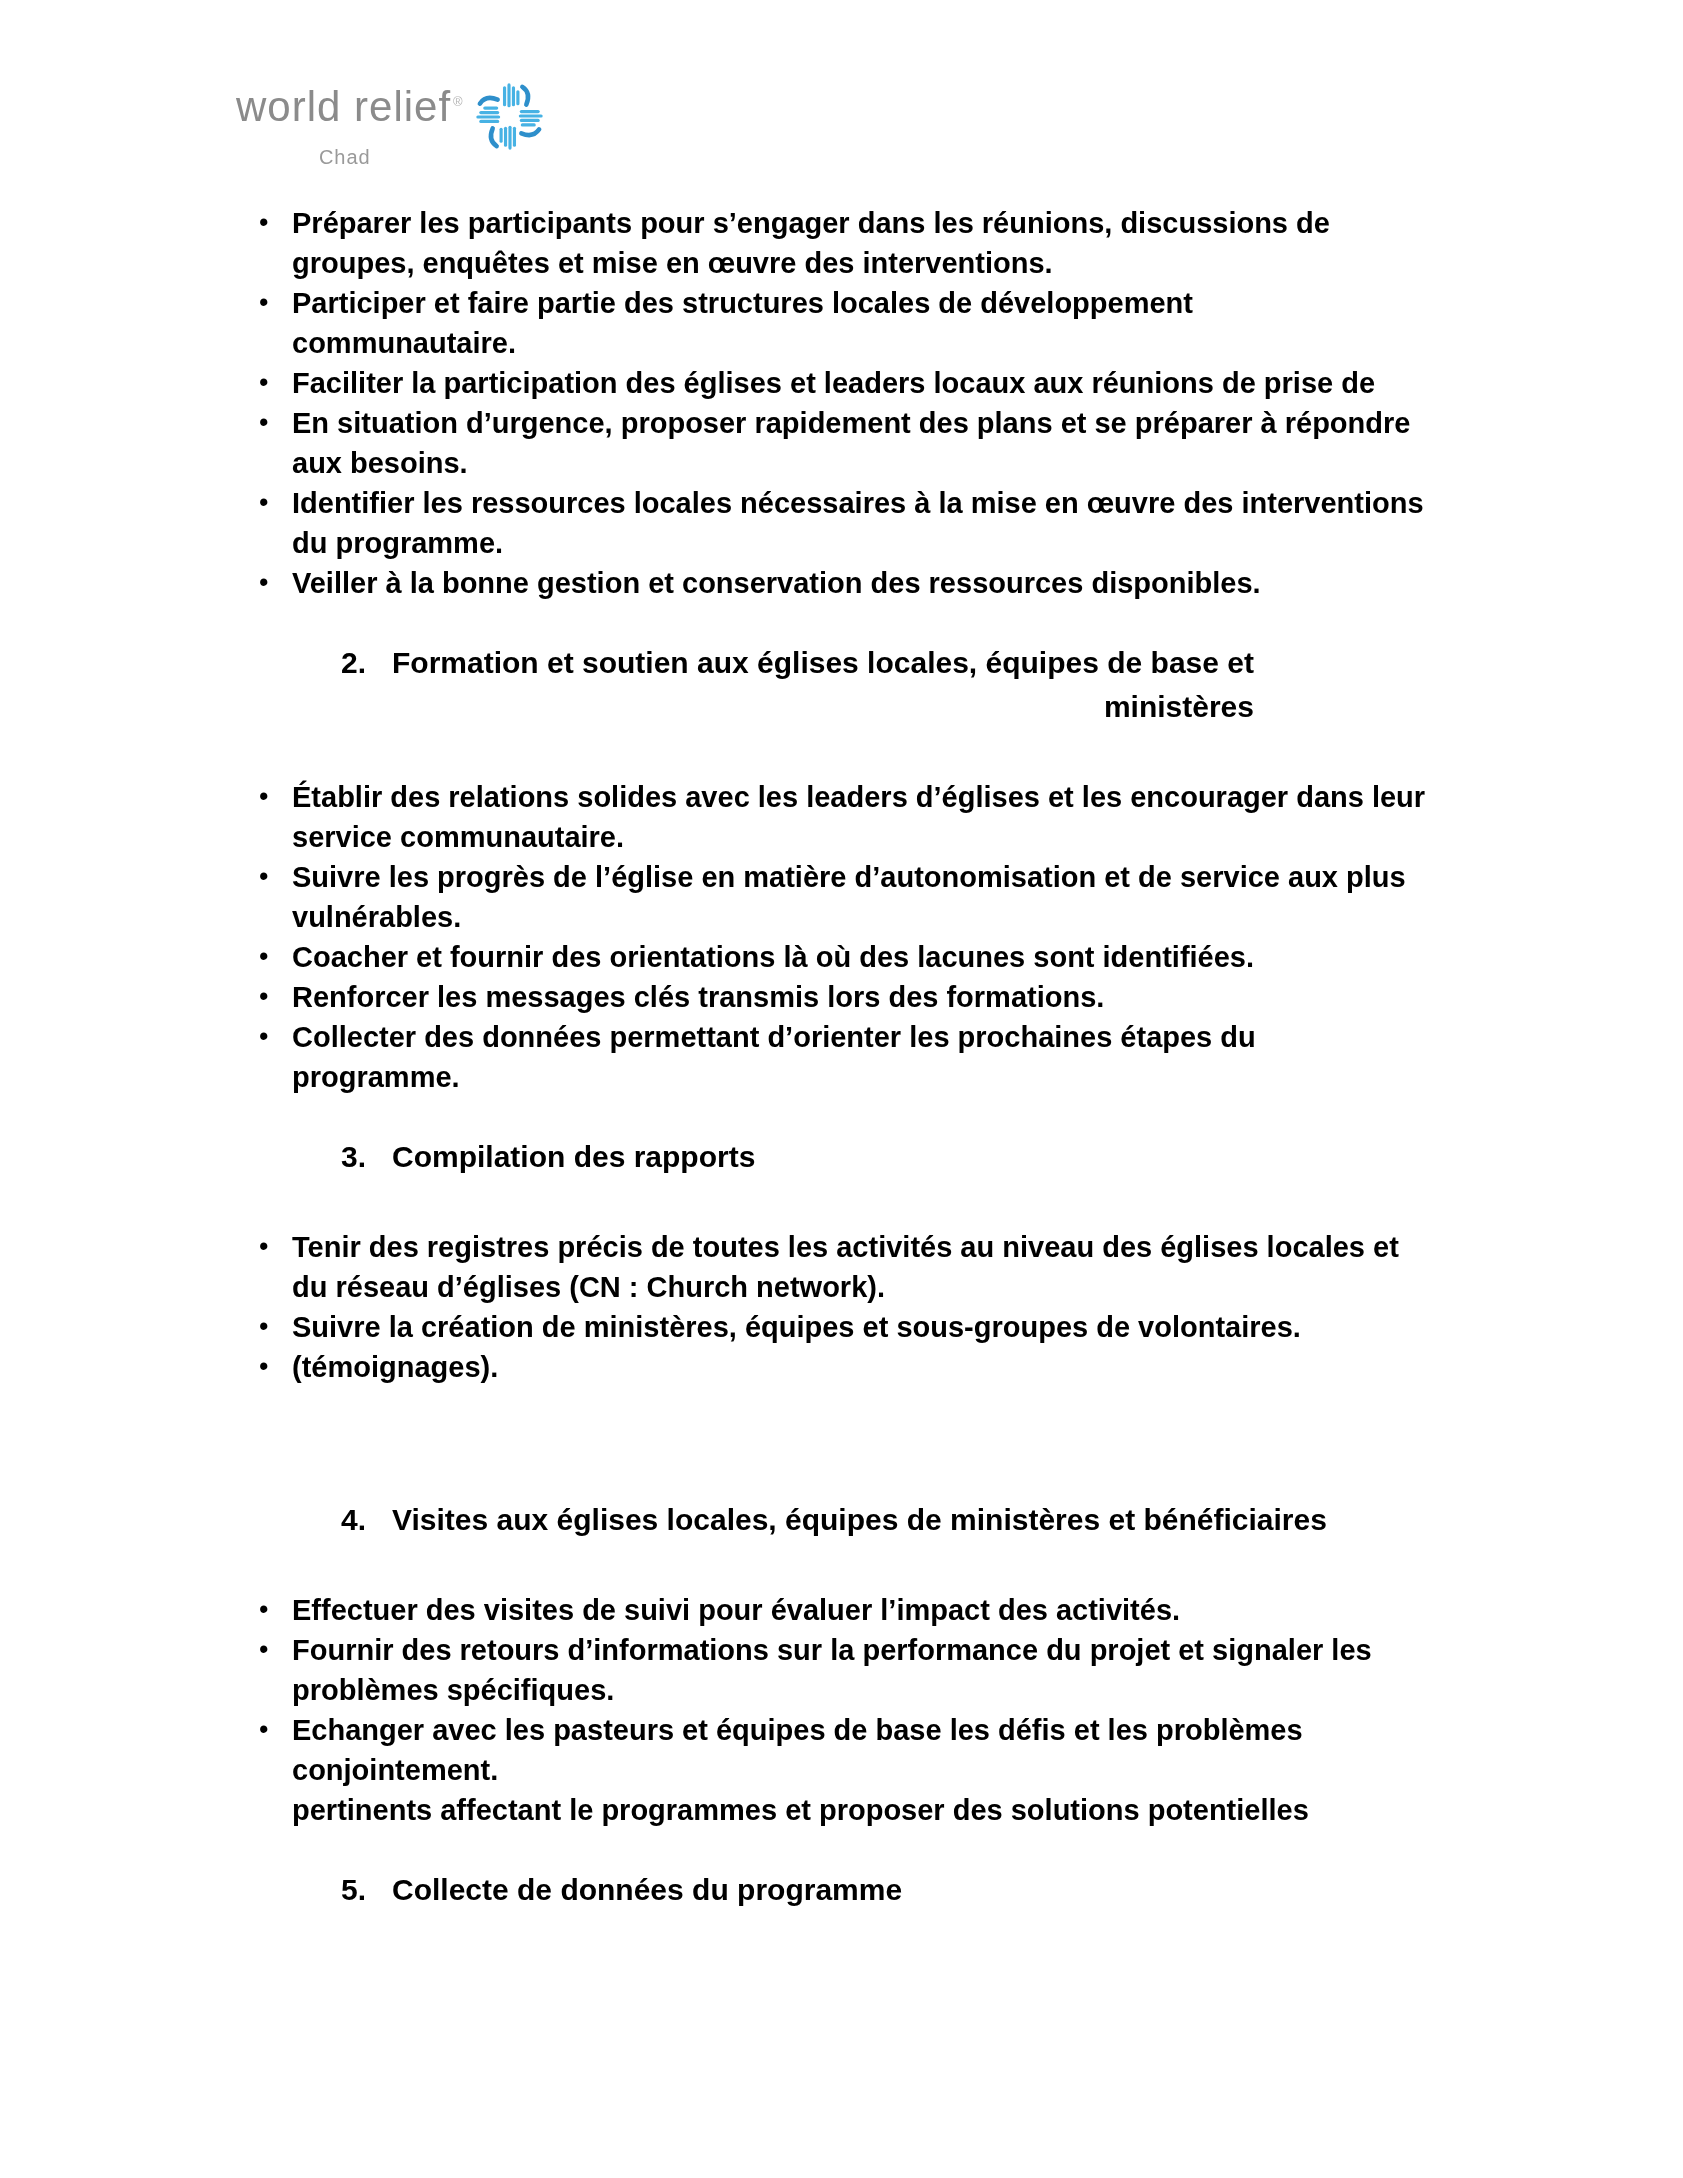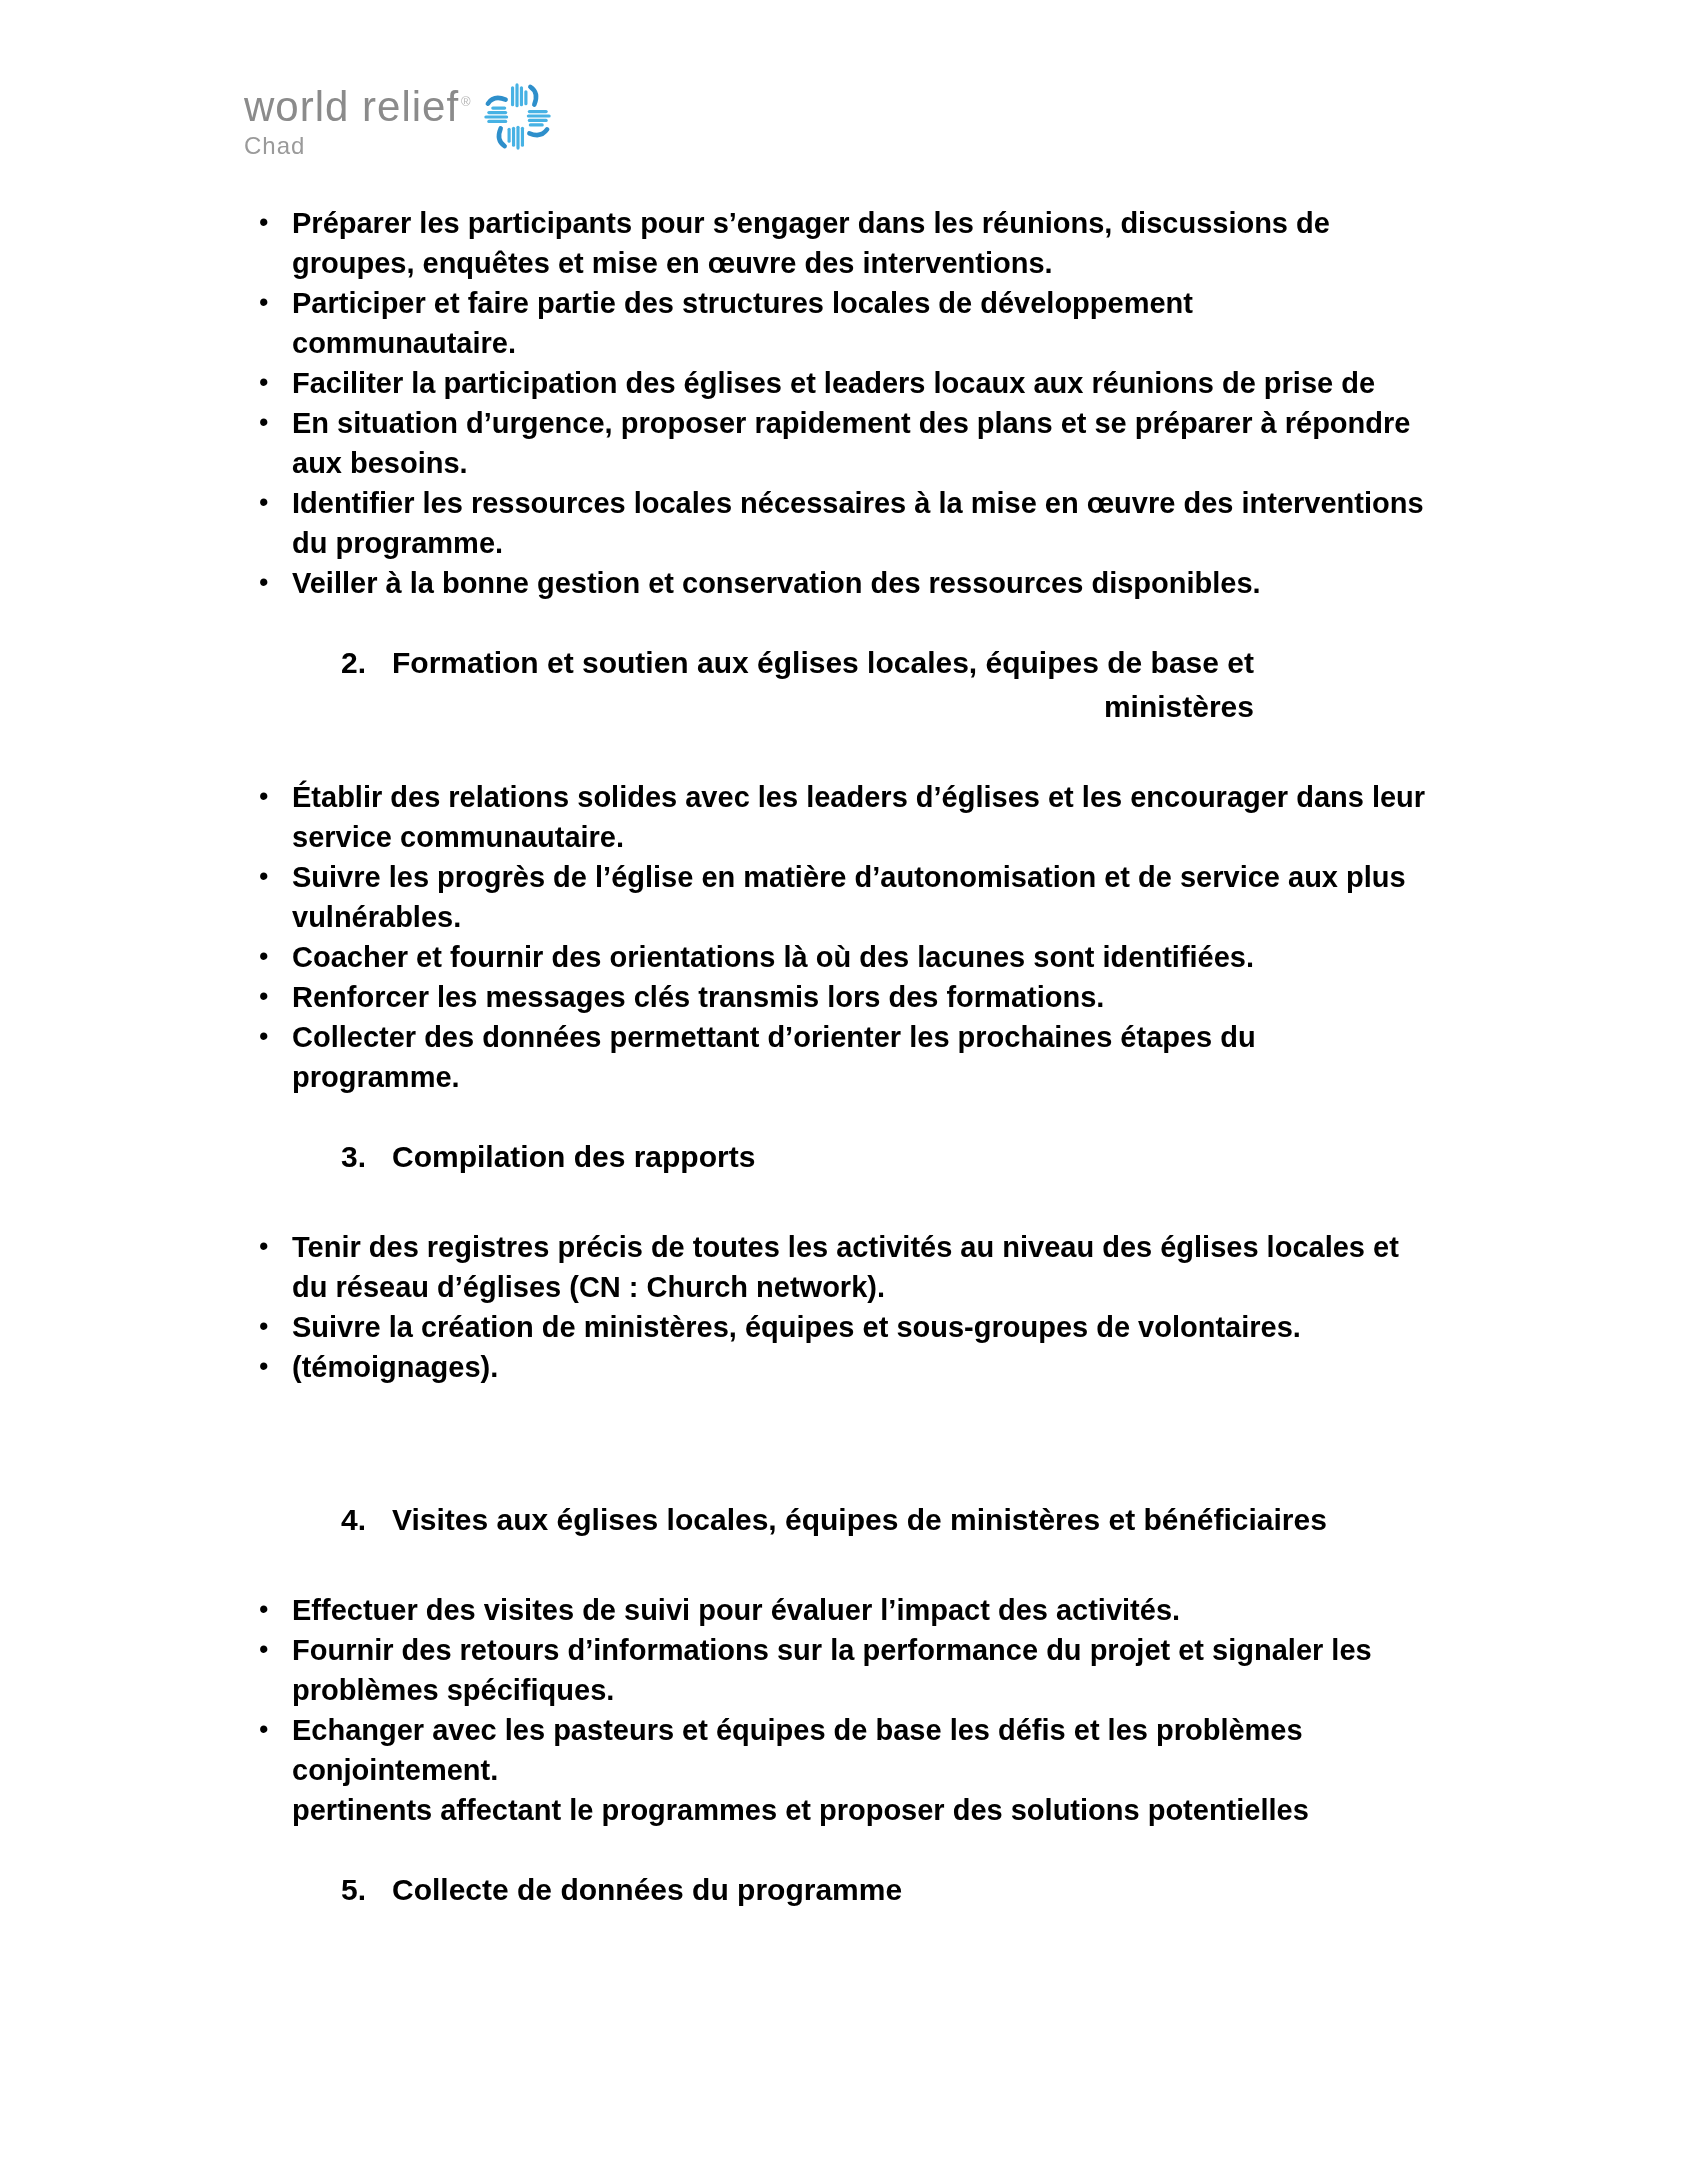--- a/index.html
+++ b/index.html
@@ -4,25 +4,25 @@
 <style>
   html,body{margin:0;padding:0;}
   body{
     width:1683px;height:2178px;background:#ffffff;position:relative;
     font-family:"Liberation Sans",sans-serif;color:#000;
     --lblue:#47b2e4;--dblue:#2e8fcb;--lgray:#8b8b8b;--rgray:#9a9a9a;
   }
   .page{position:absolute;inset:0;background:#fff;overflow:hidden;}
 
   
-  .logo{position:absolute;left:244px;top:85px;display:flex;align-items:flex-start;}
+  .logo{position:absolute;left:236px;top:85px;display:flex;align-items:flex-start;}
   .logo-text{display:flex;flex-direction:column;}
   .brand{font-size:42px;font-weight:400;color:var(--lgray);letter-spacing:1px;line-height:1.05;}
   .reg{font-size:13px;color:#b5b5b5;vertical-align:super;margin-left:2px;}
-  .region{font-size:24px;color:var(--rgray);text-align:left;margin-top:3px;padding-right:10px;letter-spacing:1px;}
+  .region{font-size:20px;color:var(--rgray);text-align:center;margin-top:17px;padding-right:10px;letter-spacing:1px;}
   .logo-icon{margin-left:4px;margin-top:-10px;}
   .stripe{stroke:var(--lblue);stroke-width:3.2;stroke-linecap:round;fill:none;}
   .hook{stroke:var(--dblue);stroke-width:4.6;stroke-linecap:round;fill:none;}
 
   
   .content{position:absolute;left:252px;top:203px;width:1247px;}
   ul.bullets{list-style:none;margin:0;padding:0;}
   li.bullet{position:relative;padding-left:40px;font-size:29px;line-height:40px;}
   li.bullet .dot{position:absolute;left:7px;top:-1px;font-size:27px;}
   .line{white-space:nowrap;font-weight:bold;}

